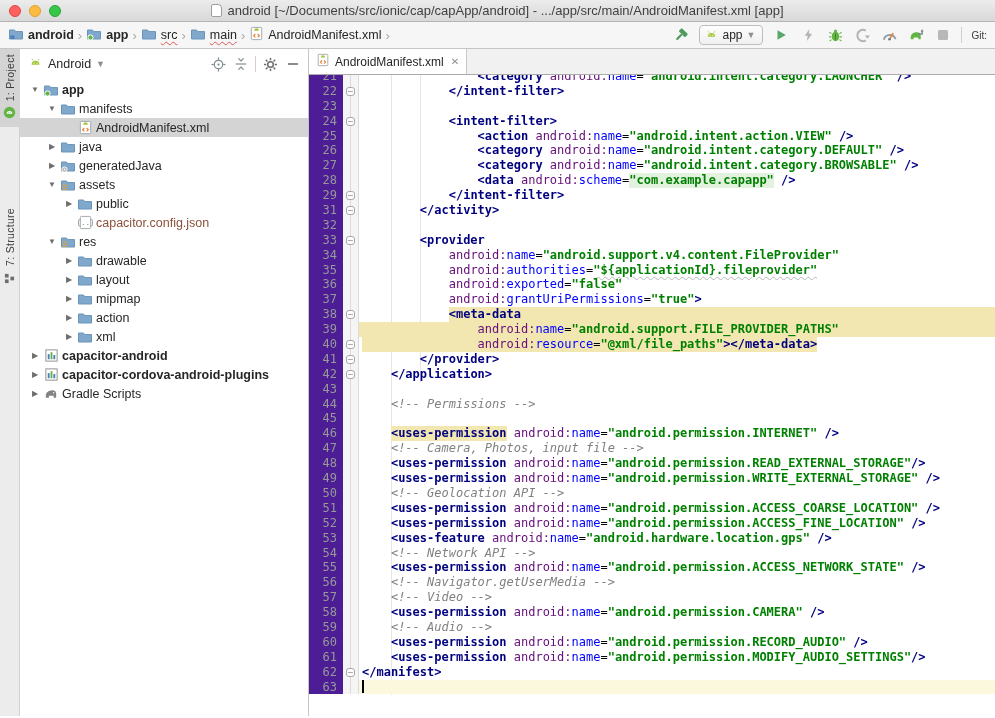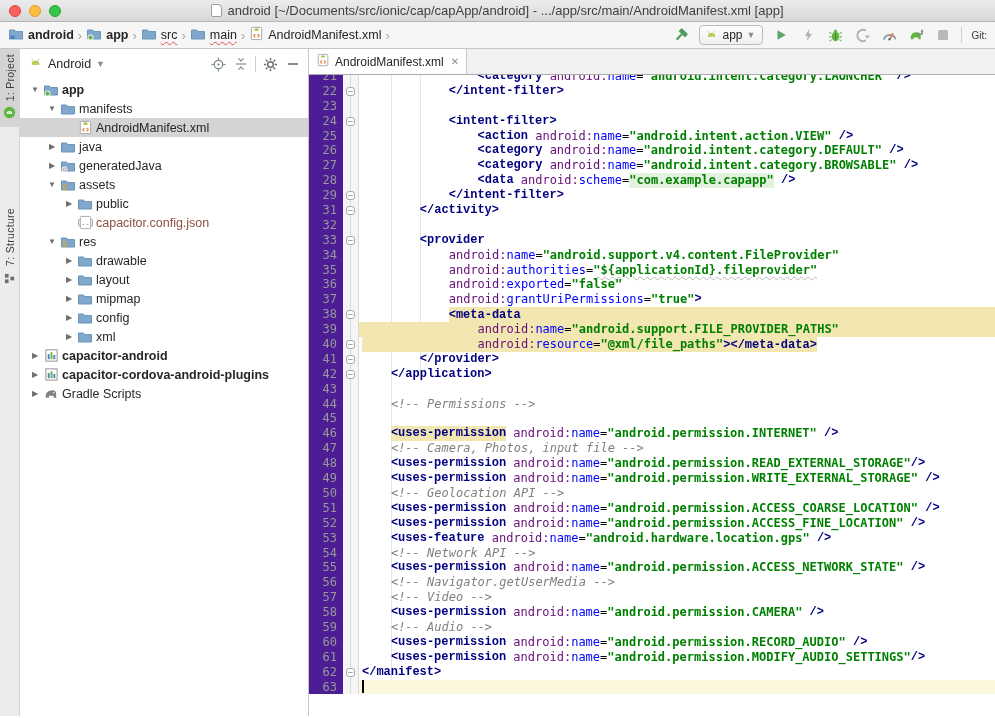--- a/index.html
+++ b/index.html
@@ -74,21 +74,21 @@
   .g-fold::before { content:""; position:absolute; left:7px; top:0; bottom:0; width:1px; background:#dcdcdc; }
   .fold-marker { position:absolute; left:3px; top:3px; width:9px; height:9px; background:#fdfdfd; border:1px solid #aaaaaa;
                  border-radius:3px; z-index:2; font-size:8px; line-height:7px; text-align:center; color:#7c7c7c; }
   .g-content { flex:1; white-space:pre; padding-left:3px; display:flex; min-width:0; }
   .band-tail-bg { background:var(--c-usage); flex:1; }
   .band-full { background:var(--c-usage); }
   .band-head-bg { background:var(--c-usage); }
   .caret-line { background:var(--c-caretline); }
   .caret { display:inline-block; width:1.5px; height:13px; background:#000; vertical-align:-2px; }
 
-  .tk-t { color:var(--c-tag); font-weight:bold;font-family:Liberation Mono, monospace; }
+  .tk-t { color:var(--c-tag); font-weight:bold; }
   .tk-p { color:var(--c-prefix); }
   .tk-a { color:var(--c-attr); }
   .tk-s { color:var(--c-string); font-weight:bold; }
   .tk-c { color:var(--c-comment); font-style:italic; }
   .tk-e, .tk-w { color:#000; }
   .m-hl { background:var(--c-usage); }
   .m-inj { background:var(--c-inj); }
   .m-dots { text-decoration:underline wavy #b9b9b9 1px; text-underline-offset:2px; }
 </style>
 </head>
@@ -450,21 +450,21 @@
           </div>
           <div class="tree-row" style="padding-left: 42px;">
             <span class="tw">
               <span class="tree-arrow">▶</span>
             </span>
             <span class="tree-icon">
               <svg width="16" height="16" viewBox="0 0 16 16">
                 <path d="M1.5 4h5l1.3 1.6h6.7V13H1.5z" fill="#7fa8cc" stroke="#6a93b8"></path>
               </svg>
             </span>
-            <span class="tree-label">config</span>
+            <span class="tree-label">action</span>
           </div>
           <div class="tree-row" style="padding-left: 42px;">
             <span class="tw">
               <span class="tree-arrow">▶</span>
             </span>
             <span class="tree-icon">
               <svg width="16" height="16" viewBox="0 0 16 16">
                 <path d="M1.5 4h5l1.3 1.6h6.7V13H1.5z" fill="#7fa8cc" stroke="#6a93b8"></path>
               </svg>
             </span>

